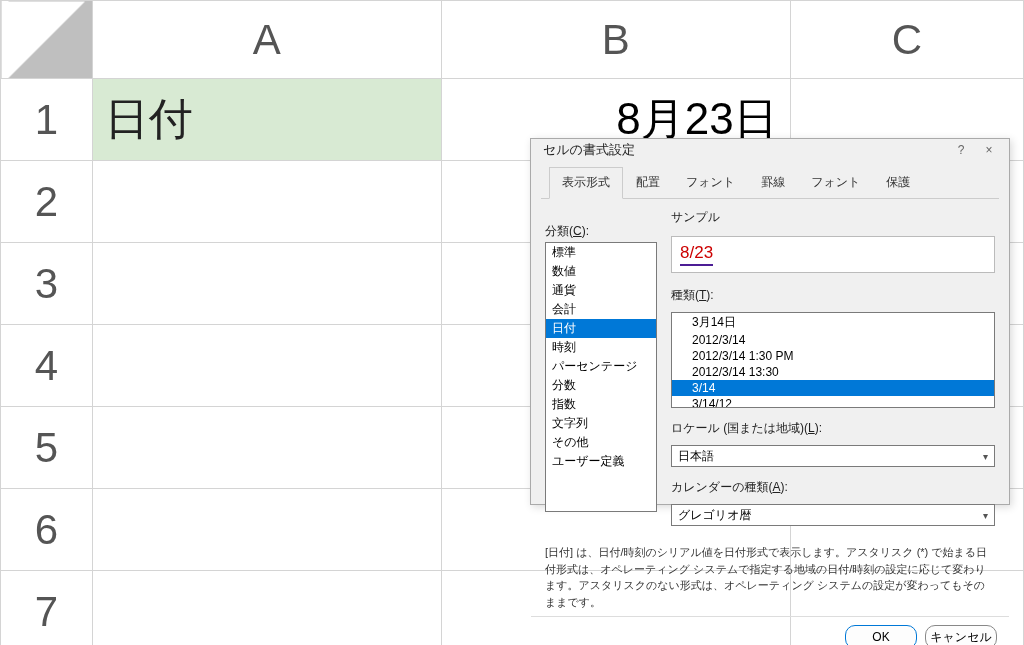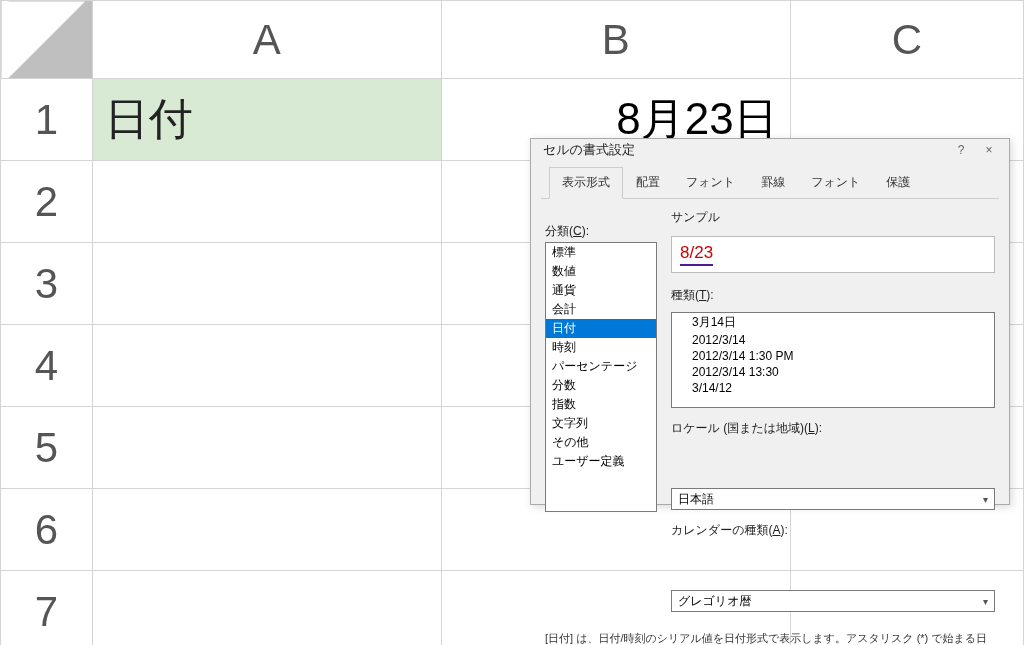--- a/index.html
+++ b/index.html
@@ -58,21 +58,21 @@
     .listbox::-webkit-scrollbar-thumb { background: #c9c9c9; }
     .li { padding: 1px 6px; cursor: pointer; white-space: nowrap; }
     .li.sel { background: #0078d7; color: #fff; }
 
     .sample-box { border: 1px solid #bbb; background: #fff; padding: 6px 8px; margin-top: 2px; }
     .sample-val { color: #c00; border-bottom: 2px solid #4c1d95; display: inline-block; padding-bottom: 1px; font-size: 17px; }
 
     .typelist { border: 1px solid #7a7a7a; background: #fff; height: 96px; overflow-y: auto; }
     .typelist .li { padding: 1px 20px; }
 
-    .combo { border: 1px solid #7a7a7a; background: #fff; height: 22px; display: flex; align-items: center; padding: 0 6px; justify-content: space-between; cursor: pointer; margin-top: 43px; }
+    .combo { border: 1px solid #7a7a7a; background: #fff; height: 22px; display: flex; align-items: center; padding: 0 6px; justify-content: space-between; cursor: pointer; }
     .combo-arrow { color: #555; font-size: 10px; }
 
     .desc { font-size: 11px; color: #333; line-height: 1.5; margin-top: 18px; }
 
     .footer { display: flex; justify-content: flex-end; gap: 8px; padding: 8px 12px 12px 12px; border-top: 1px solid #ddd; }
     .btn { min-width: 72px; height: 24px; border: 1px solid #888; background: #fdfdfd; font-size: 12px; cursor: pointer; border-radius: 10px; }
     .btn.primary { border: 1px solid #0078d7; }
   </style>
 </head>
 <body>
@@ -178,20 +178,21 @@
         <div class="sample-box">
           <span class="sample-val">8/23</span>
         </div>
 
         <div class="lbl" style="margin-top:8px"><span>種類(</span><span class="ul">T</span><span>):</span></div>
         <div class="typelist" id="type-list">
             <div class="li">3月14日</div>
             <div class="li">2012/3/14</div>
             <div class="li">2012/3/14 1:30 PM</div>
             <div class="li">2012/3/14 13:30</div>
+            <div class="li sel">3/14</div>
             <div class="li">3/14/12</div>
           </div>
 
         <div class="lbl" style="margin-top:6px"><span>ロケール (国または地域)(</span><span class="ul">L</span><span>):</span></div>
         <div class="combo">
           <span>日本語</span>
           <span class="combo-arrow">▾</span>
         </div>
 
         <div class="lbl" style="margin-top:6px"><span>カレンダーの種類(</span><span class="ul">A</span><span>):</span></div>

